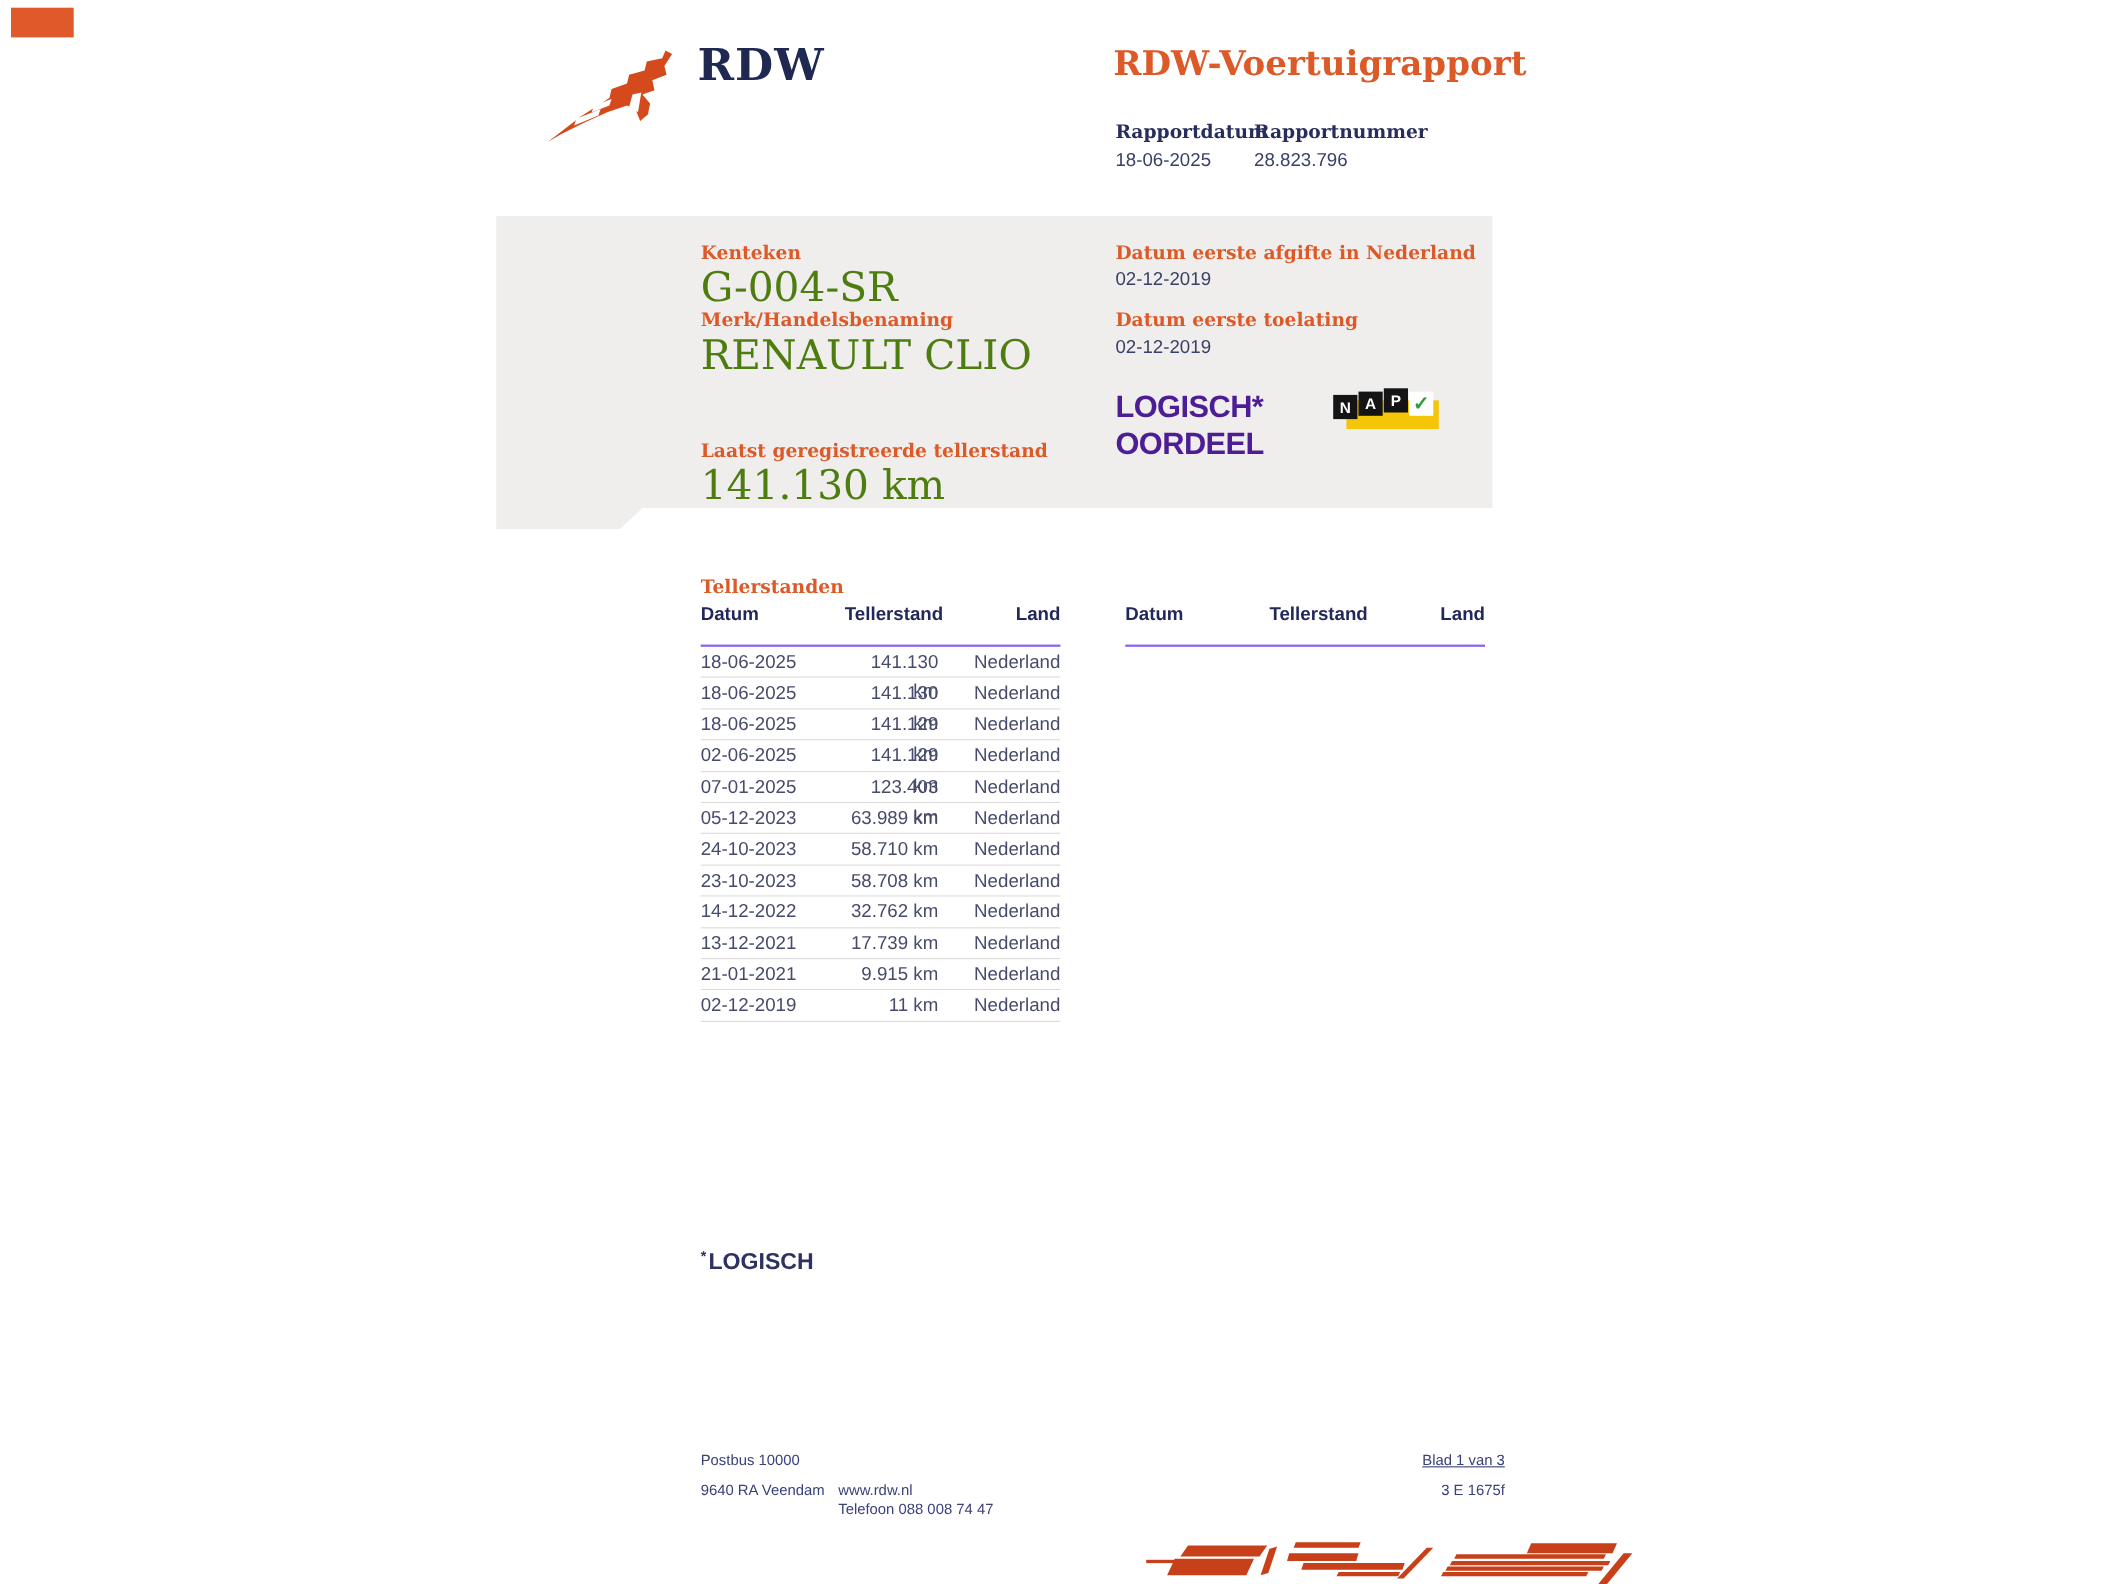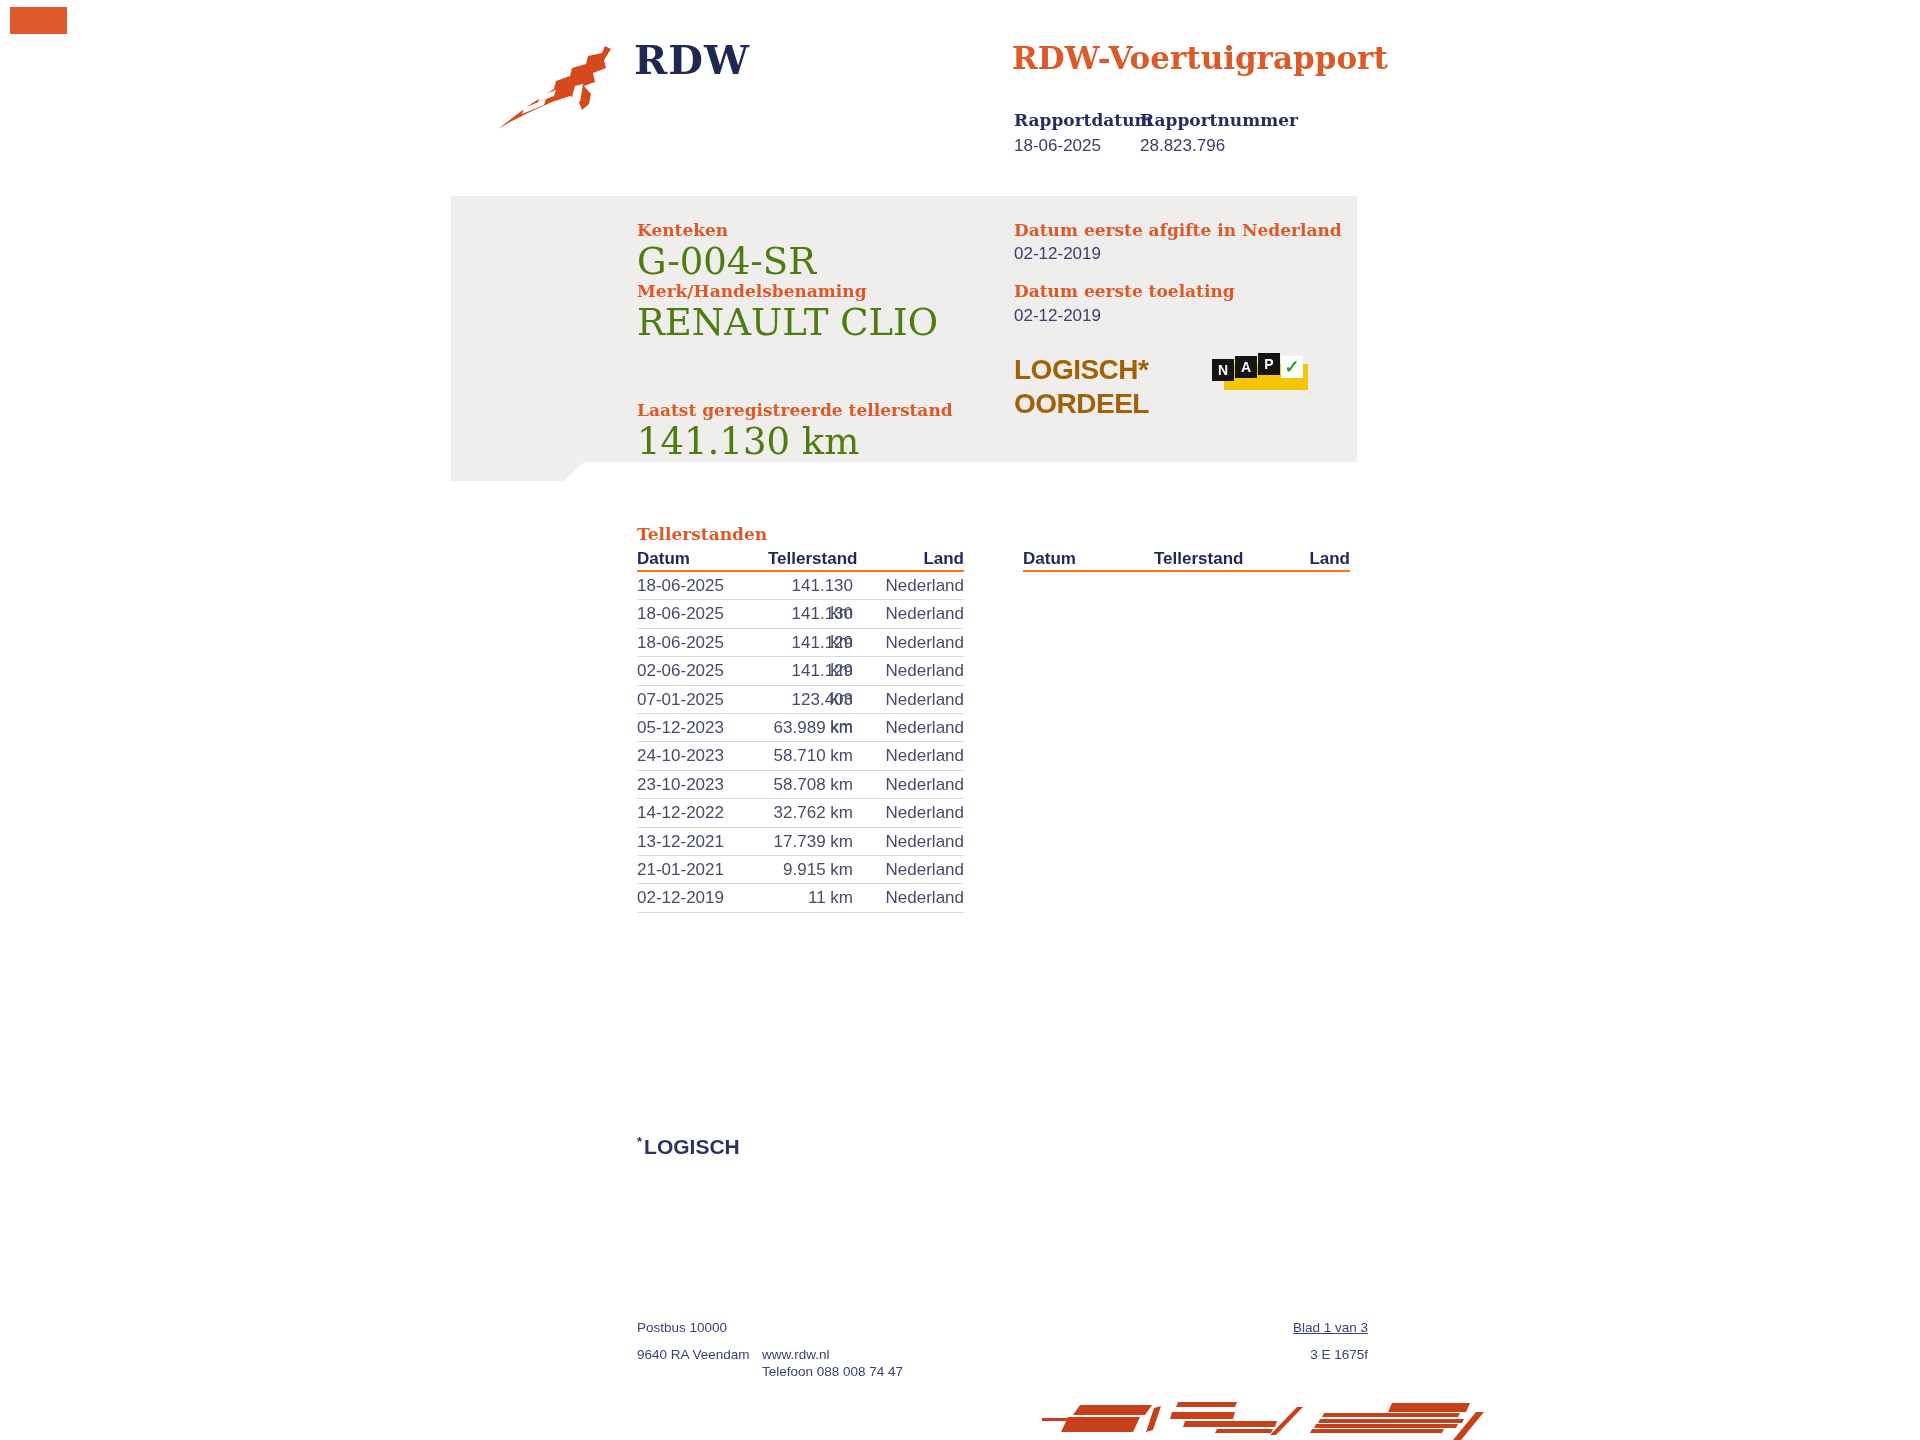--- a/index.html
+++ b/index.html
@@ -22,38 +22,38 @@
   #report-number-label{left:1140px;top:110px;}
   #report-number-value{left:1140px;top:136px;}
 
   
   #summary-box{left:451px;top:196px;width:906px;height:285px;background:#F0EDED;
      clip-path:polygon(0 0,100% 0,100% 93.3%,14.7% 93.3%,12.4% 100%,0 100%);}
   .box-label{position:absolute;font-family:"DejaVu Serif",serif;font-weight:700;
              font-size:17px;color:#DC5A28;}
   .box-value-lg{position:absolute;font-family:"DejaVu Serif",serif;font-size:37px;color:#4d7c0f;}
   .box-value-sm{position:absolute;font-size:17px;color:#3A4168;}
-  .oordeel{position:absolute;font-weight:bold;font-size:28px;color:#a16207;letter-spacing:-0.5px;}
+  .oordeel{position:absolute;font-weight:bold;font-size:28px;color:#4c1d95;letter-spacing:-0.5px;}
 
   
   #nap-logo{left:1210px;top:350px;width:104px;height:46px;}
   #nap-yellow{position:absolute;left:14px;top:14px;width:84px;height:26px;background:#F5C507;}
   .nap-tile{position:absolute;width:22px;height:22px;background:#141414;color:#fff;
             font-weight:bold;font-size:14px;text-align:center;line-height:22px;}
   #nap-check-tile{position:absolute;width:22px;height:22px;background:#fff;text-align:center;
             line-height:22px;font-size:18px;font-weight:bold;color:#2D9C3C;}
 
   
   #meter-heading{left:637px;top:524px;font-family:"DejaVu Serif",serif;font-weight:700;
                  font-size:17px;color:#DC5A28;}
   .t-table{position:absolute;width:327px;}
   #meter-table-1{left:637px;top:549px;}
   #meter-table-2{left:1023px;top:549px;}
   .t-head{display:flex;font-weight:bold;font-size:17px;color:#23285A;
-          border-bottom:2px solid #f97316;padding-bottom:1px;}
+          border-bottom:2px solid #8b5cf6;padding-bottom:17px;}
   .t-row{display:flex;height:27.4px;line-height:27.4px;font-size:17px;color:#474B6B;
          border-bottom:1px solid #DBDBDB;}
   .c0{width:131px;text-align:left;}
   .c1{width:85px;text-align:right;}
   .c2{width:111px;text-align:right;}
 
   
   #logisch-heading{left:637px;top:1134px;font-weight:bold;font-size:21px;color:#2E3262;}
   #logisch-heading sup{font-size:13px;vertical-align:8px;margin-right:2px;}
   #logisch-body{left:637px;top:1168px;width:755px;font-size:16.5px;line-height:24.5px;color:#DC5A28;}

